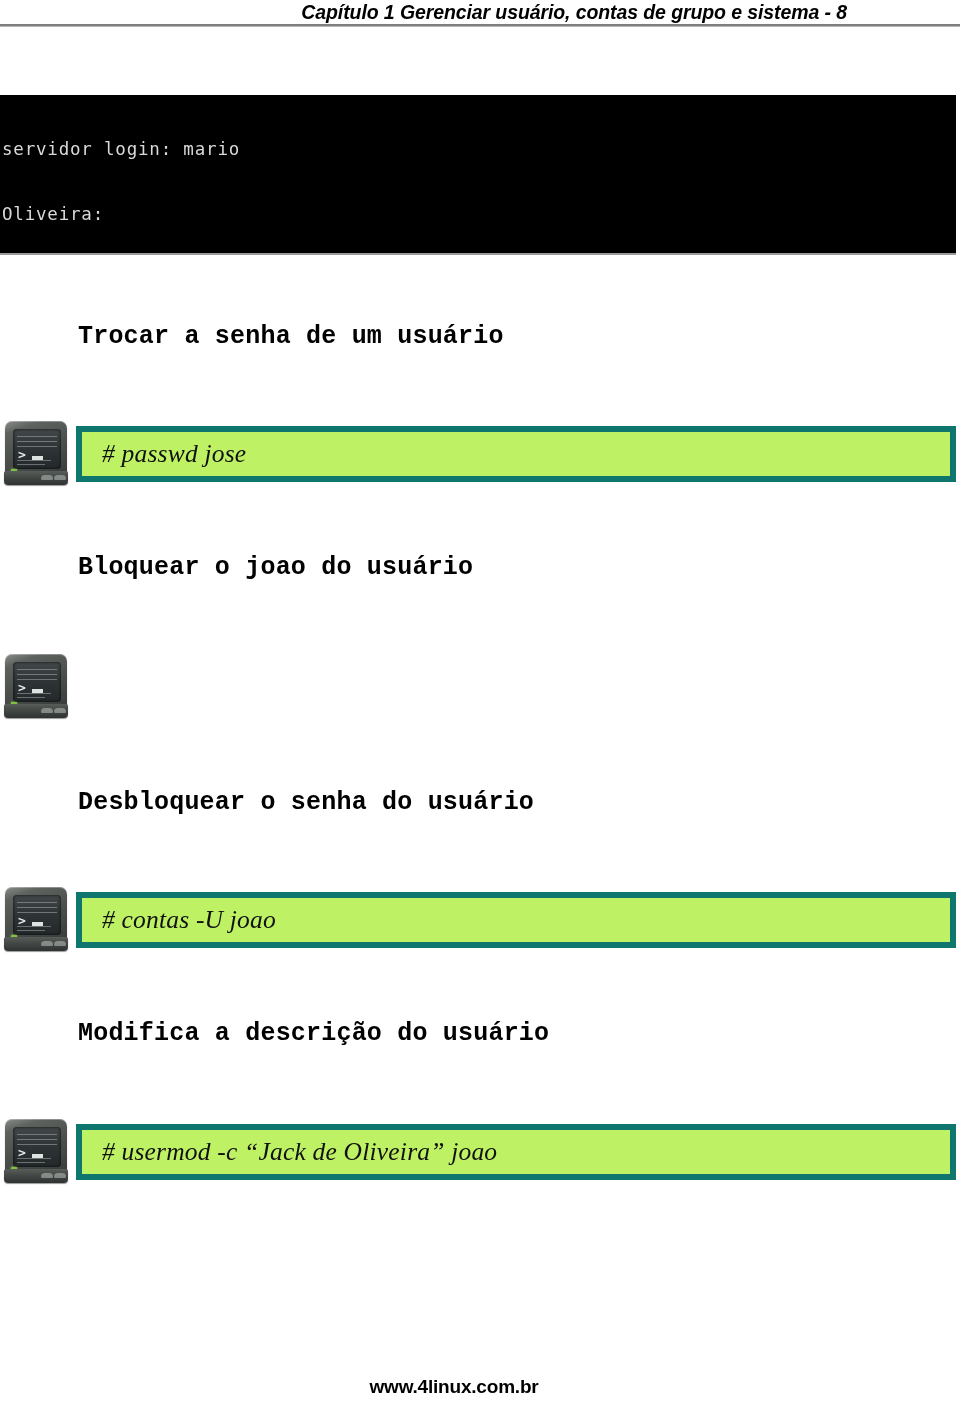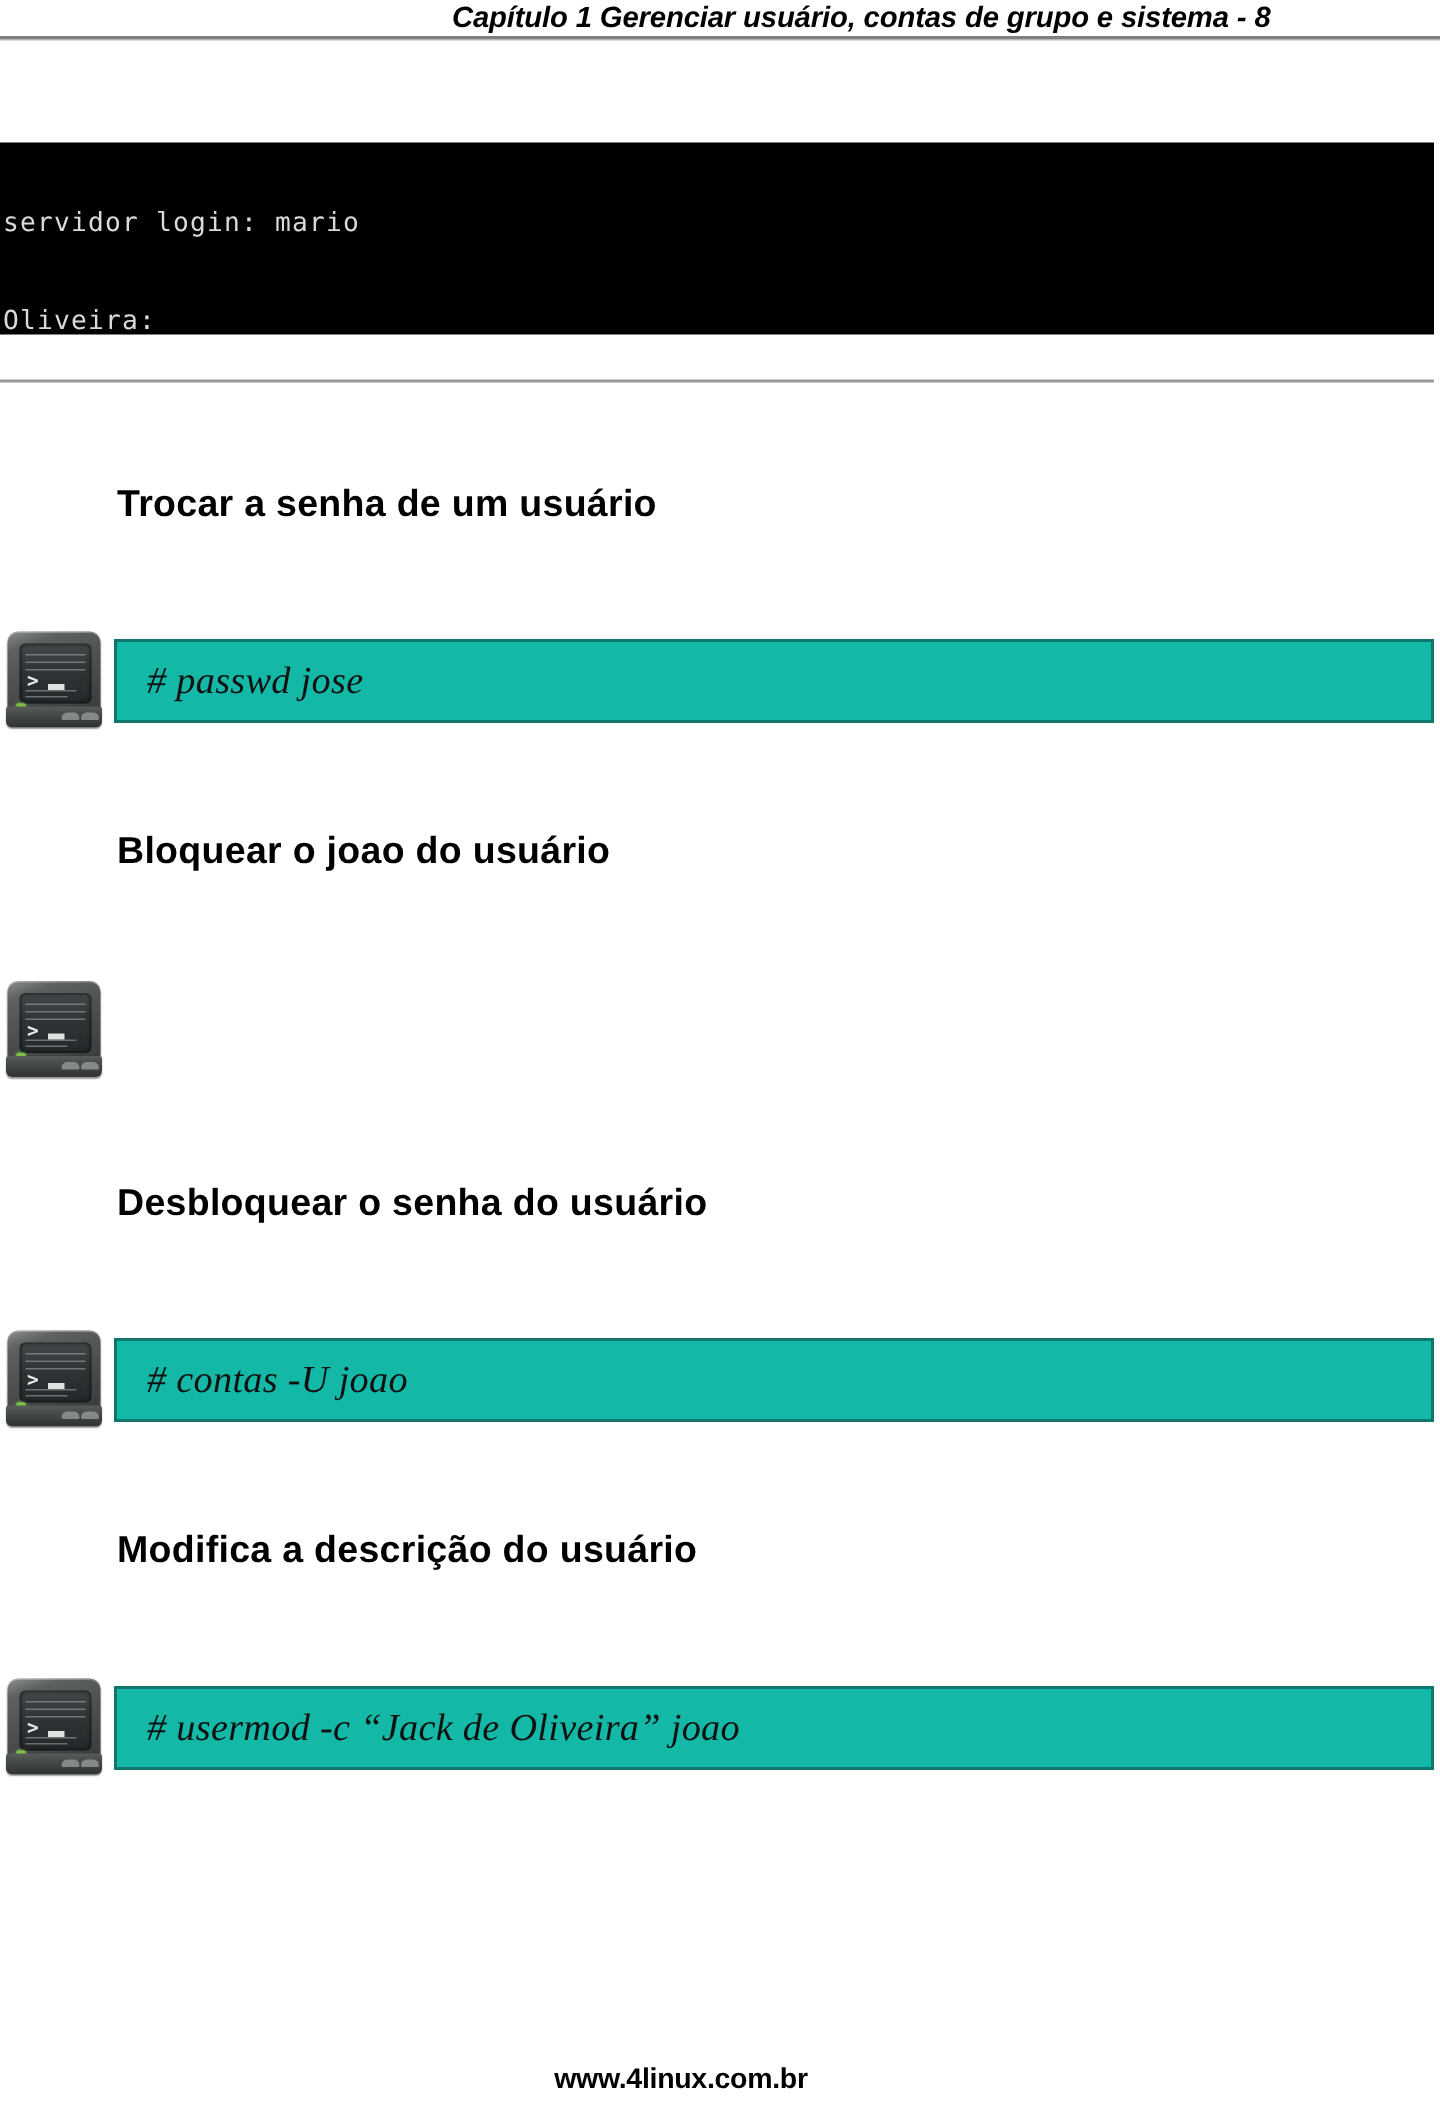--- a/index.html
+++ b/index.html
@@ -53,21 +53,21 @@
     height: 1px;
     background: #b8b8b8;
   }
 
   
   .terminal-shot {
     position: absolute;
     left: 0;
     top: 95px;
     width: 956px;
-    height: 128px;
+    height: 158px;
     background: #000000;
     box-sizing: border-box;
     overflow: hidden;
   }
   .terminal-lines {
     position: absolute;
     left: 2px;
     top: 1px;
     color: #d9d9d9;
     font-family: "DejaVu Sans Mono", "Liberation Mono", monospace;
@@ -85,21 +85,21 @@
     top: 253px;
     width: 956px;
     height: 2px;
     background: #9a9a9a;
   }
 
   
   .section-heading {
     position: absolute;
     left: 78px;
-    font-family: Liberation Sans, sans-serif;
+    font-family: Liberation Mono, monospace;
     font-weight: bold;
     font-size: 25px;
     color: #000000;
     white-space: nowrap;
     letter-spacing: 0.2px;
   }
 
   
   .cmd-row {
     position: absolute;
@@ -107,22 +107,22 @@
     width: 956px;
     height: 80px;
   }
   .cmd-box {
     position: absolute;
     left: 76px;
     top: 8px;
     width: 880px;
     height: 56px;
     box-sizing: border-box;
-    border: 2px solid #0f766e;
-    background: #14b8a6;
+    border: 6px solid #0f766e;
+    background: #bef264;
     display: flex;
     align-items: center;
   }
   .cmd-text {
     padding-left: 20px;
     font-family: "Liberation Serif", serif;
     font-style: italic;
     font-size: 25.5px;
     color: #111111;
     white-space: nowrap;

